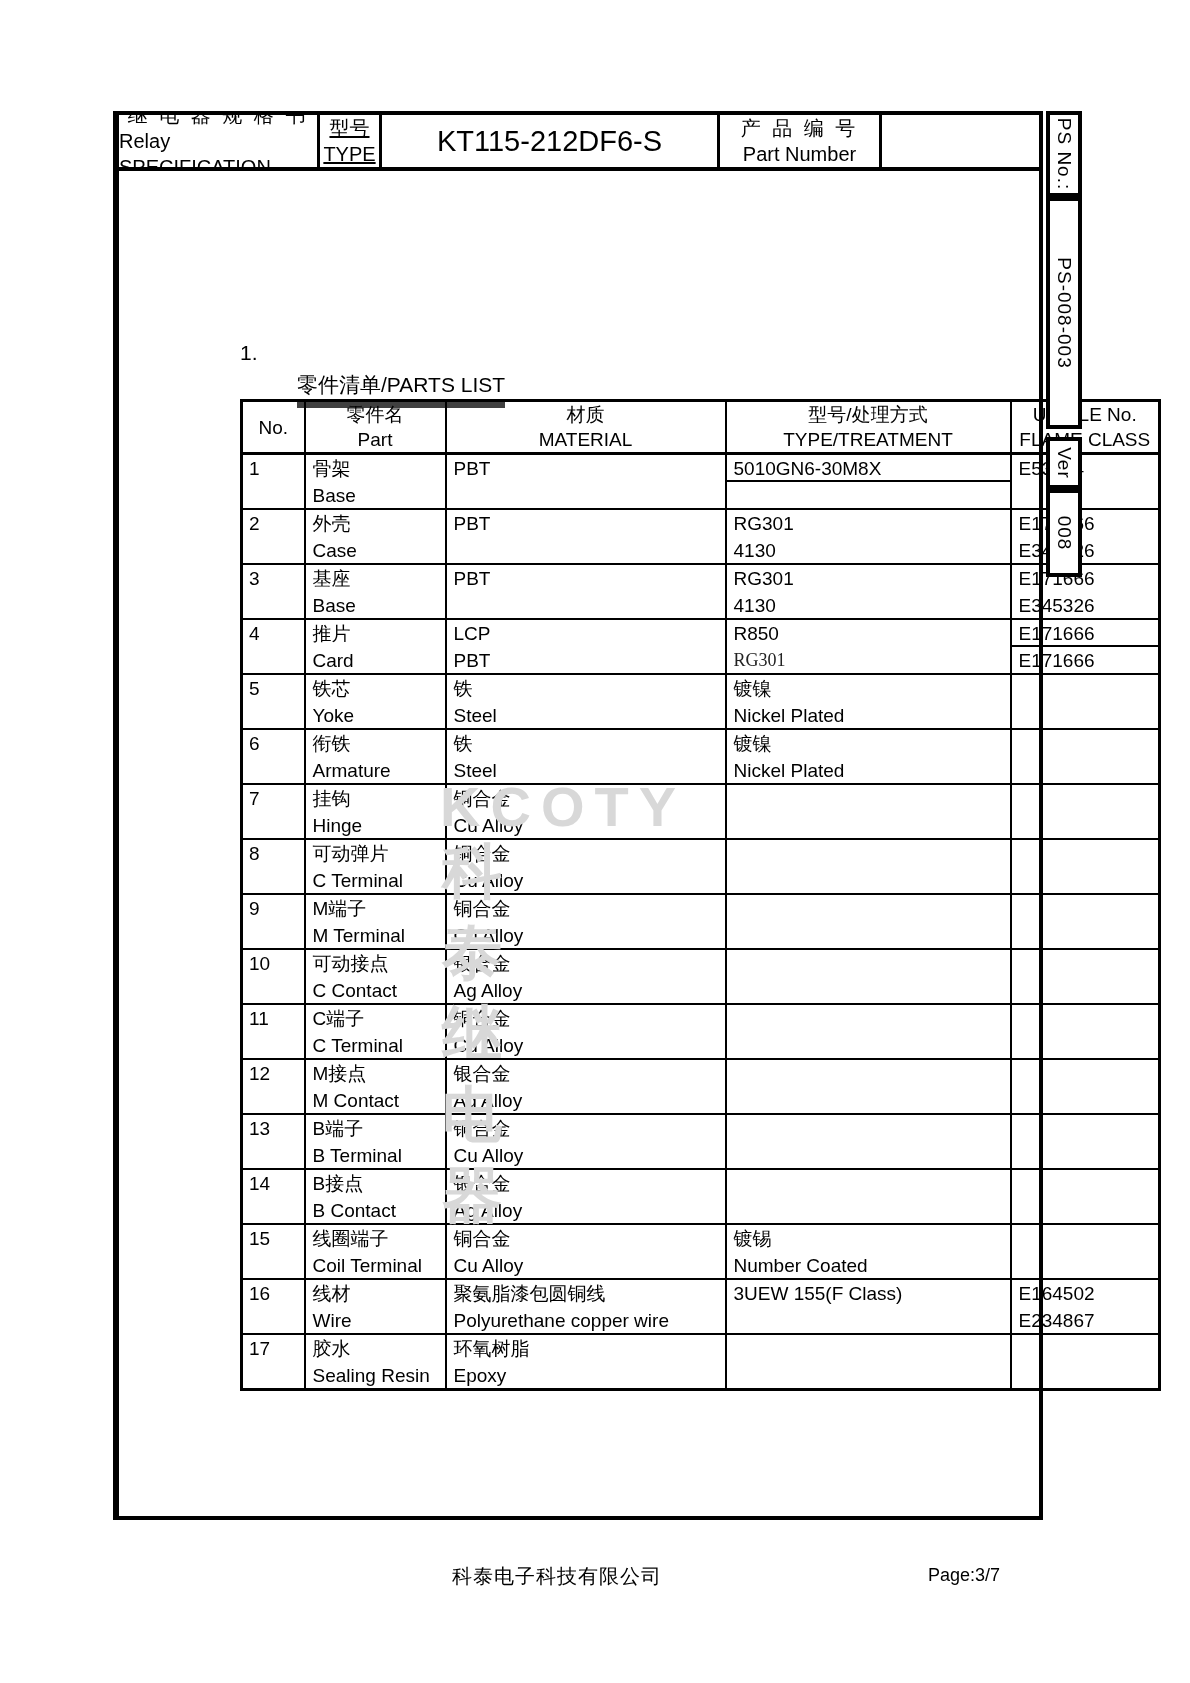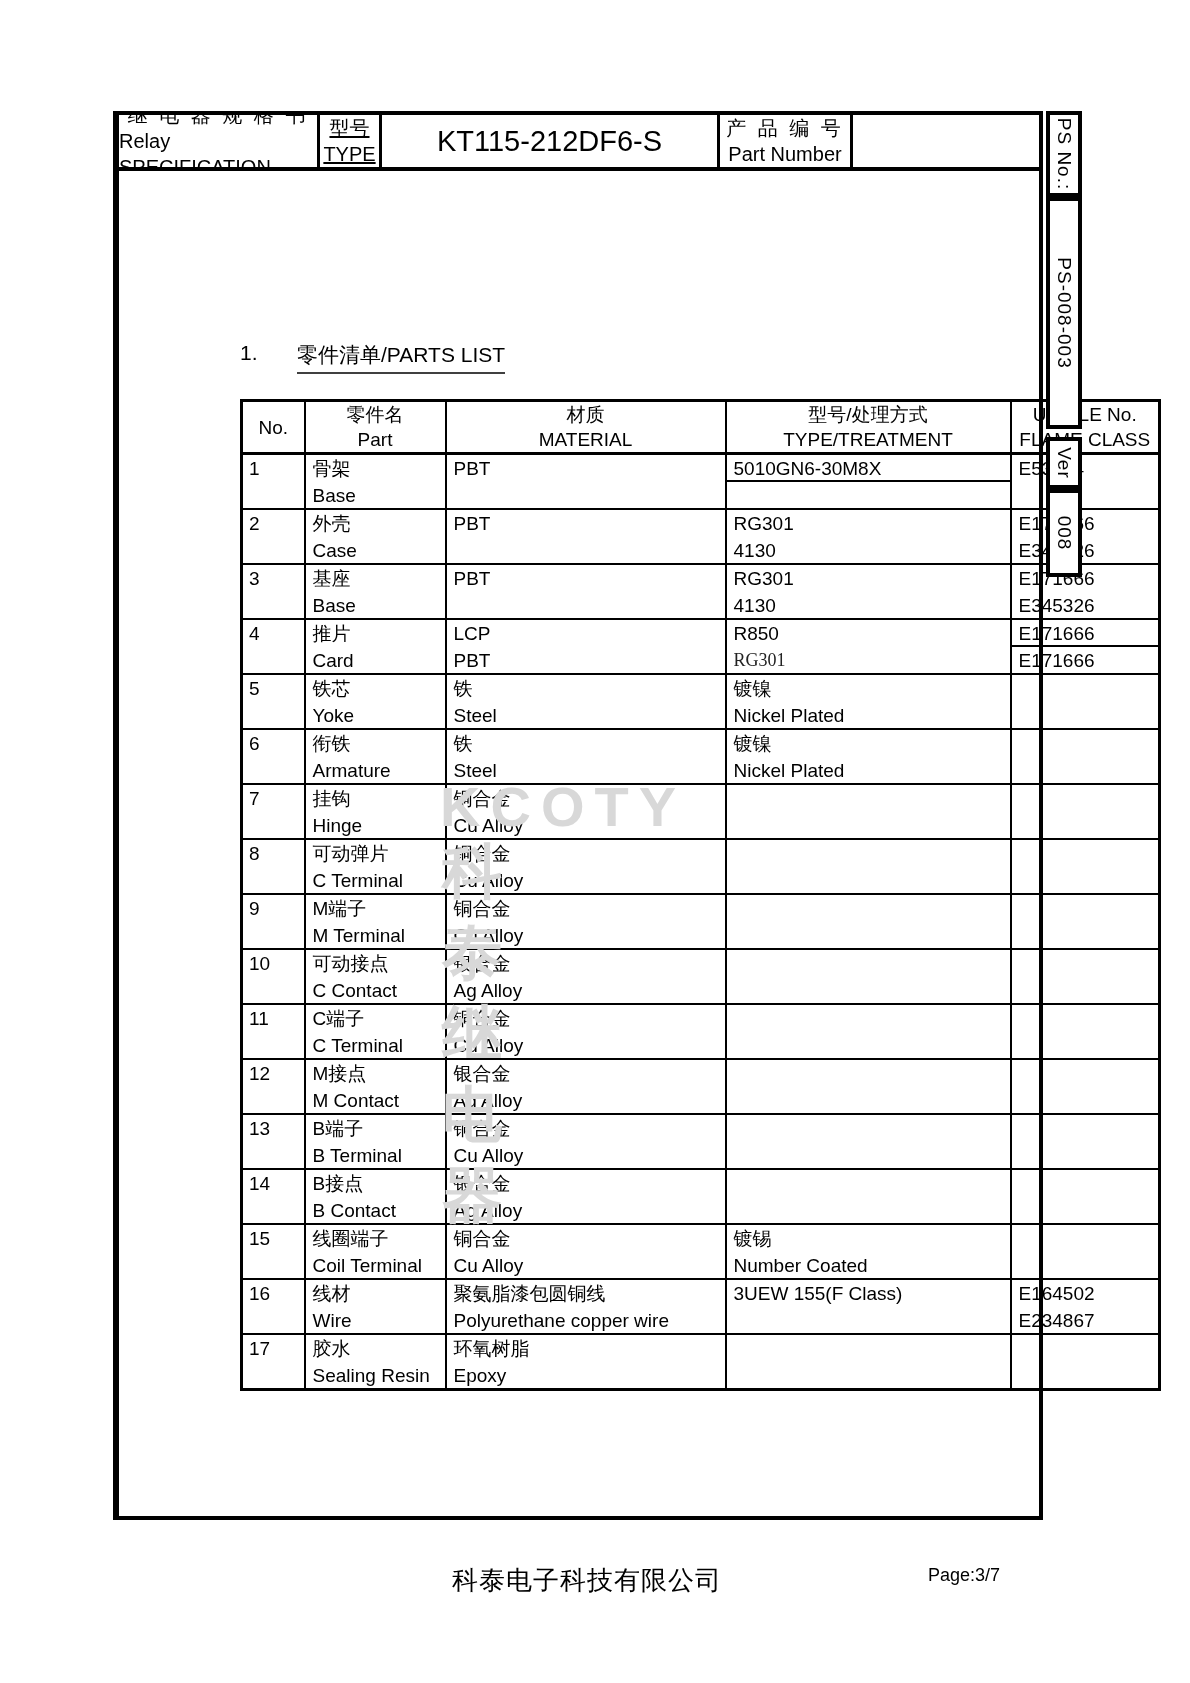--- a/index.html
+++ b/index.html
@@ -39,21 +39,21 @@
     align-items: center;
     justify-content: center;
     line-height: 26px;
     font-size: 20px;
     overflow: hidden;
   }
   .hd-cell:last-child { border-right: none; }
   #hd-spec  { width: 201px; }
   #hd-type  { width: 62px; text-decoration: underline; }
   #hd-model { width: 338px; font-size: 29px; justify-content: center; }
-  #hd-pn    { width: 133px; justify-content: flex-end; }
+  #hd-pn    { width: 162px; justify-content: flex-end; }
   #hd-pnval { flex: 1; }
   .zh-spaced { letter-spacing: 3px; white-space: nowrap; }
 
   
   .side-box {
     position: absolute;
     left: 1046px;
     width: 36px;
     border: 4px solid #000;
     background: #fff;
@@ -74,21 +74,21 @@
   #side-verval { top: 489px; height: 88px; }
 
   
   #section-title {
     position: absolute;
     left: 121px; top: 226px;
     font-size: 21px;
     display: flex;
   }
   #section-number { width: 57px; }
-  #section-text { border-bottom: 2px solid #404040; padding-bottom: 3px; }
+  #section-text { border-bottom: 6px solid #404040; padding-bottom: 3px; margin-top: 30px; }
 
   
   #parts-table {
     position: absolute;
     left: 121px; top: 284px;
     width: 918px;
     border-collapse: collapse;
     table-layout: fixed;
     font-size: 19px;
   }
@@ -141,21 +141,21 @@
     position: absolute;
     left: 442px; top: 832px;
     font-size: 60px;
     letter-spacing: 4px;
   }
 
   
   #footer-company {
     position: absolute;
     left: 452px; top: 1563px;
-    font-size: 26px;
+    font-size: 20px;
     letter-spacing: 1px;
   }
   #footer-page {
     position: absolute;
     left: 928px; top: 1565px;
     font-size: 18px;
   }
 </style>
 </head>
 <body>

